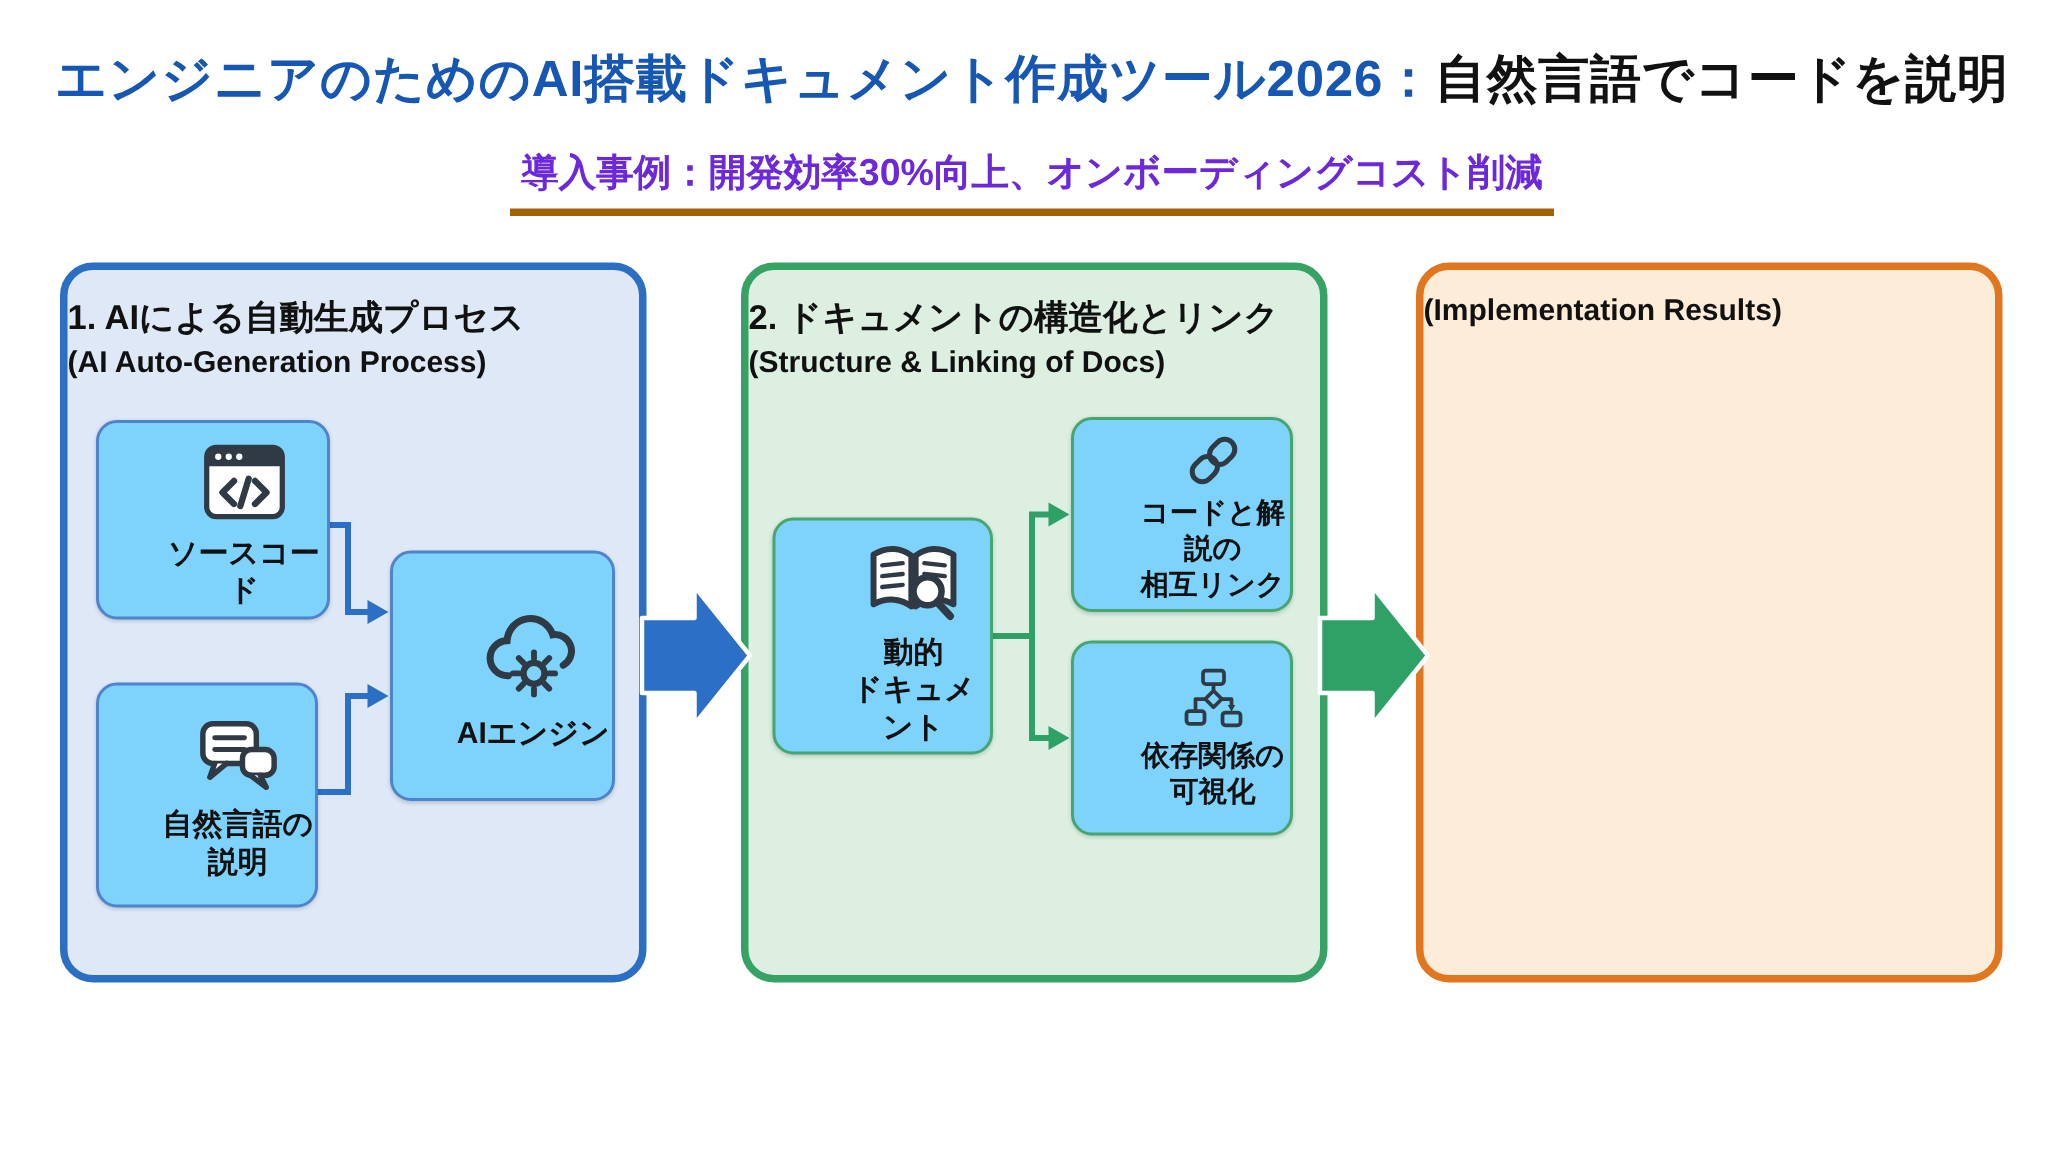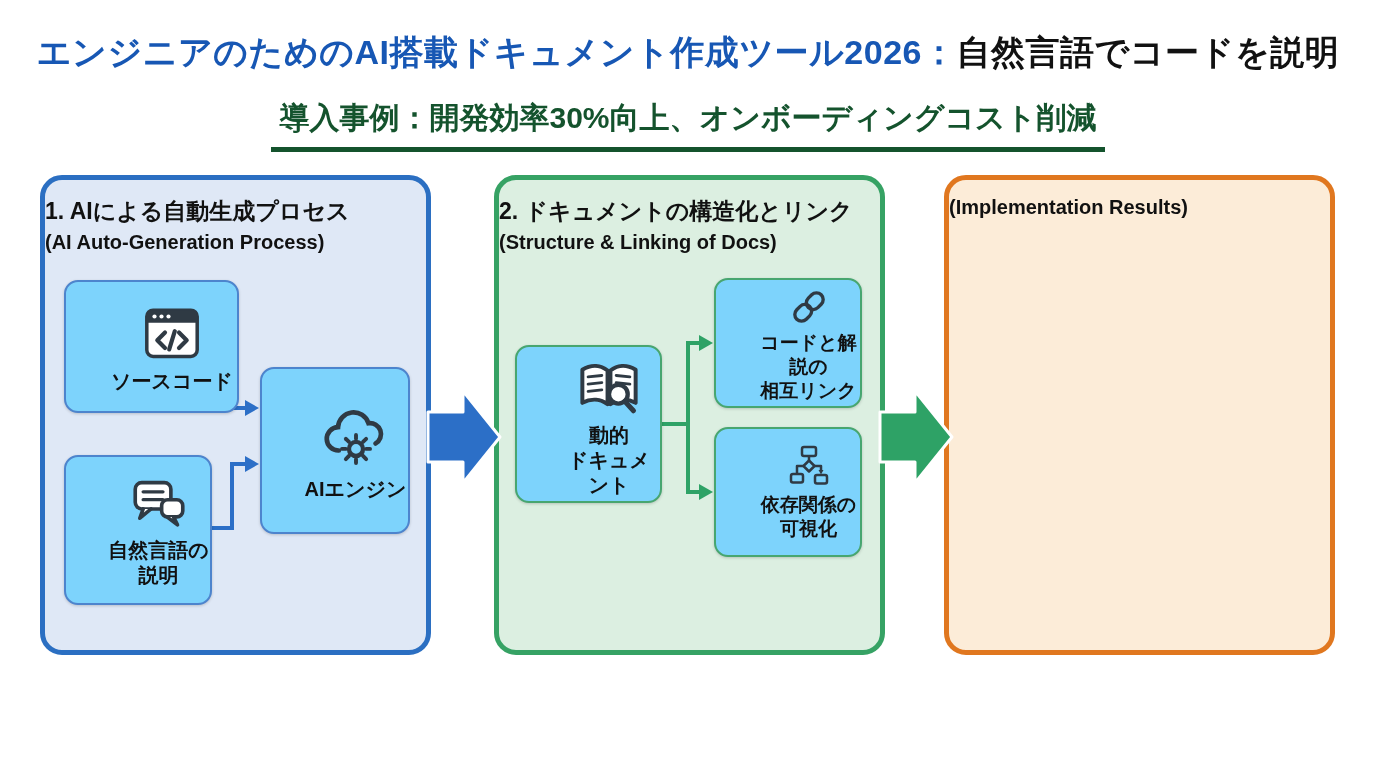--- a/index.html
+++ b/index.html
@@ -6,41 +6,41 @@
   html,body { width:1376px; height:768px; overflow:hidden; background:#ffffff;
     font-family:"Liberation Sans","DejaVu Sans",sans-serif; }
   .stage { position:relative; width:1376px; height:768px; background:#ffffff; }
 
   
   .title { position:absolute; top:30px; left:0; width:100%; text-align:center;
     font-size:34px; font-weight:bold; letter-spacing:0.5px; white-space:nowrap; }
   .title .hl { color:#1757b4; }
   .title .rest { color:#111111; }
   .subtitle-wrap { position:absolute; top:98px; left:0; width:100%; text-align:center; }
-  .subtitle { display:inline-block; font-size:30px; font-weight:bold; color:#14532d;
-    padding:0 8px 8px 8px; border-bottom:5px solid #14532d; white-space:nowrap; }
+  .subtitle { display:inline-block; font-size:25px; font-weight:bold; color:#6d28d9;
+    padding:0 8px 8px 8px; border-bottom:5px solid #a16207; white-space:nowrap; }
 
   
   .panel { position:absolute; top:175px; height:480px; width:391px; border-radius:22px; }
   .panel-1 { left:40px;  background:#dfe8f6; border:5px solid #2b6fc2; }
   .panel-2 { left:494px; background:#dcefe1; border:5px solid #36a264; }
   .panel-3 { left:944px; background:#fcecd8; border:5px solid #e0771f; }
   .panel-head { margin-top:16px; text-align:left; color:#111111; }
   .panel-head .jp { font-size:23px; font-weight:bold; }
   .panel-head .en { font-size:20px; font-weight:bold; margin-top:4px; }
 
   
   .node { position:absolute; z-index:2; background:#7dd3fc; border-radius:14px;
     display:flex; flex-direction:column; align-items:center; justify-content:center;
     text-align:center; box-shadow:0 1px 3px rgba(0,0,0,0.18);padding-left:41px; }
   .node .lbl { font-weight:bold; color:#111111; line-height:1.25; }
   .node-blue  { border:2.5px solid #4d84cd; }
   .node-green { border:2.5px solid #47a670; }
 
-  .n-source  { left:64px;  top:280px; width:175px; height:133px; }
+  .n-source  { left:64px;  top:280px; width:156px; height:133px; }
   .n-natural { left:64px;  top:455px; width:148px; height:150px; }
   .n-engine  { left:260px; top:367px; width:150px; height:167px; }
   .n-dynamic { left:515px; top:345px; width:147px; height:158px; }
   .n-link    { left:714px; top:278px; width:148px; height:130px; }
   .n-dep     { left:714px; top:427px; width:148px; height:130px; }
   .fs20 { font-size:20px; } .fs19 { font-size:19px; }
 
   
   .overlay { position:absolute; left:0; top:0; z-index:1; pointer-events:none; }
   .icon { flex:0 0 auto; }

